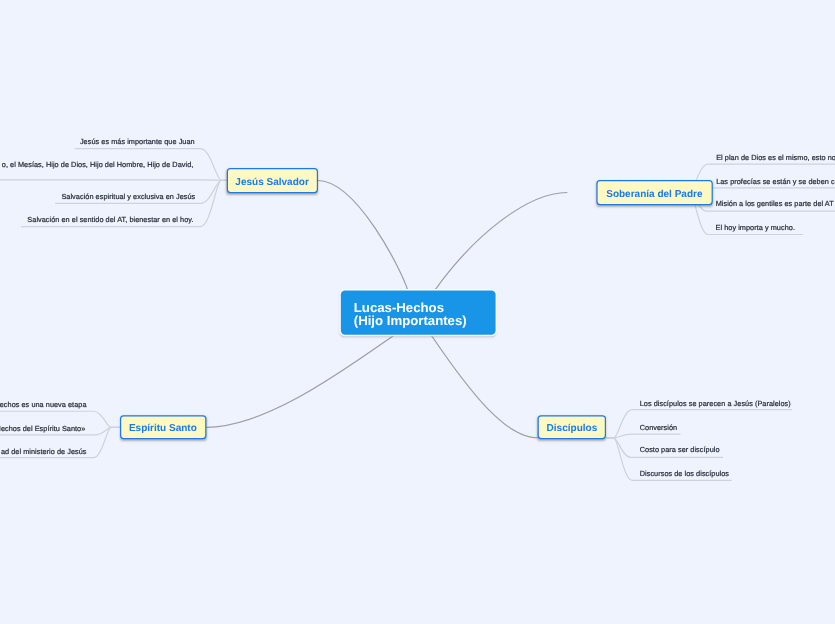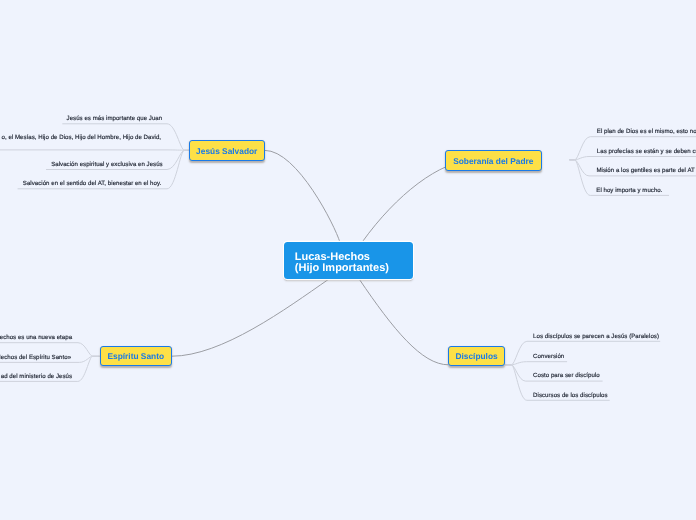--- a/index.html
+++ b/index.html
@@ -14,21 +14,21 @@
   #map{position:absolute;left:0;top:0;width:696px;height:520px;transform:translateZ(0);}
   svg#links{position:absolute;left:0;top:0;width:696px;height:520px;pointer-events:none;}
   .node{position:absolute;box-sizing:border-box;white-space:nowrap;}
   .root{
     background:#1995e8;border-radius:3.5px;color:#ffffff;
     font-weight:bold;font-size:11px;
     box-shadow:0 0 0 1.2px #ffffff, 0 1.2px 1.8px rgba(90,75,55,0.35);
   }
   .root span{display:block;position:absolute;left:11px;}
   .branch{
-    background:#fde047;border:1.4px solid #1a7ae8;border-radius:3px;
+    background:#fef9c3;border:1.4px solid #1a7ae8;border-radius:3px;
     color:#1a7ae8;font-weight:bold;font-size:8.35px;
     display:flex;align-items:center;justify-content:center;
     box-shadow:0 1.2px 1.8px rgba(90,75,55,0.40);
   }
   .branch span{position:relative;top:0.2px;}
   .leaf{position:absolute;font-size:6.1px;color:#252b38;-webkit-text-stroke:0.17px #252b38;letter-spacing:0.035px;white-space:nowrap;line-height:7px;}
 </style>
 </head>
 <body>
 
@@ -61,21 +61,21 @@
   </svg>
 
   <div class="node root" style="left:283.8px;top:241.9px;width:129.2px;height:37.5px;text-align:right;">
     <span style="top:9px;">Lucas-Hechos</span>
     <span style="top:20.4px;">(Hijo Importantes)</span>
   </div>
 
   <div class="node branch" style="left:188.9px;top:139.9px;width:75.7px;height:21.2px;">
     <span>Jesús Salvador</span>
   </div>
-  <div class="node branch" style="left:445px;top:149.8px;width:96.6px;height:21.3px;">
+  <div class="node branch" style="left:497px;top:149.8px;width:96.6px;height:21.3px;">
     <span>Soberanía del Padre</span>
   </div>
   <div class="node branch" style="left:99.9px;top:345.9px;width:71.7px;height:20.4px;">
     <span>Espíritu Santo</span>
   </div>
   <div class="node branch" style="left:448.2px;top:346px;width:56.8px;height:19.5px;">
     <span>Discípulos</span>
   </div>
 
   <div class="leaf" style="left:66.6px;top:115.15px;">Jesús es más importante que Juan</div>

